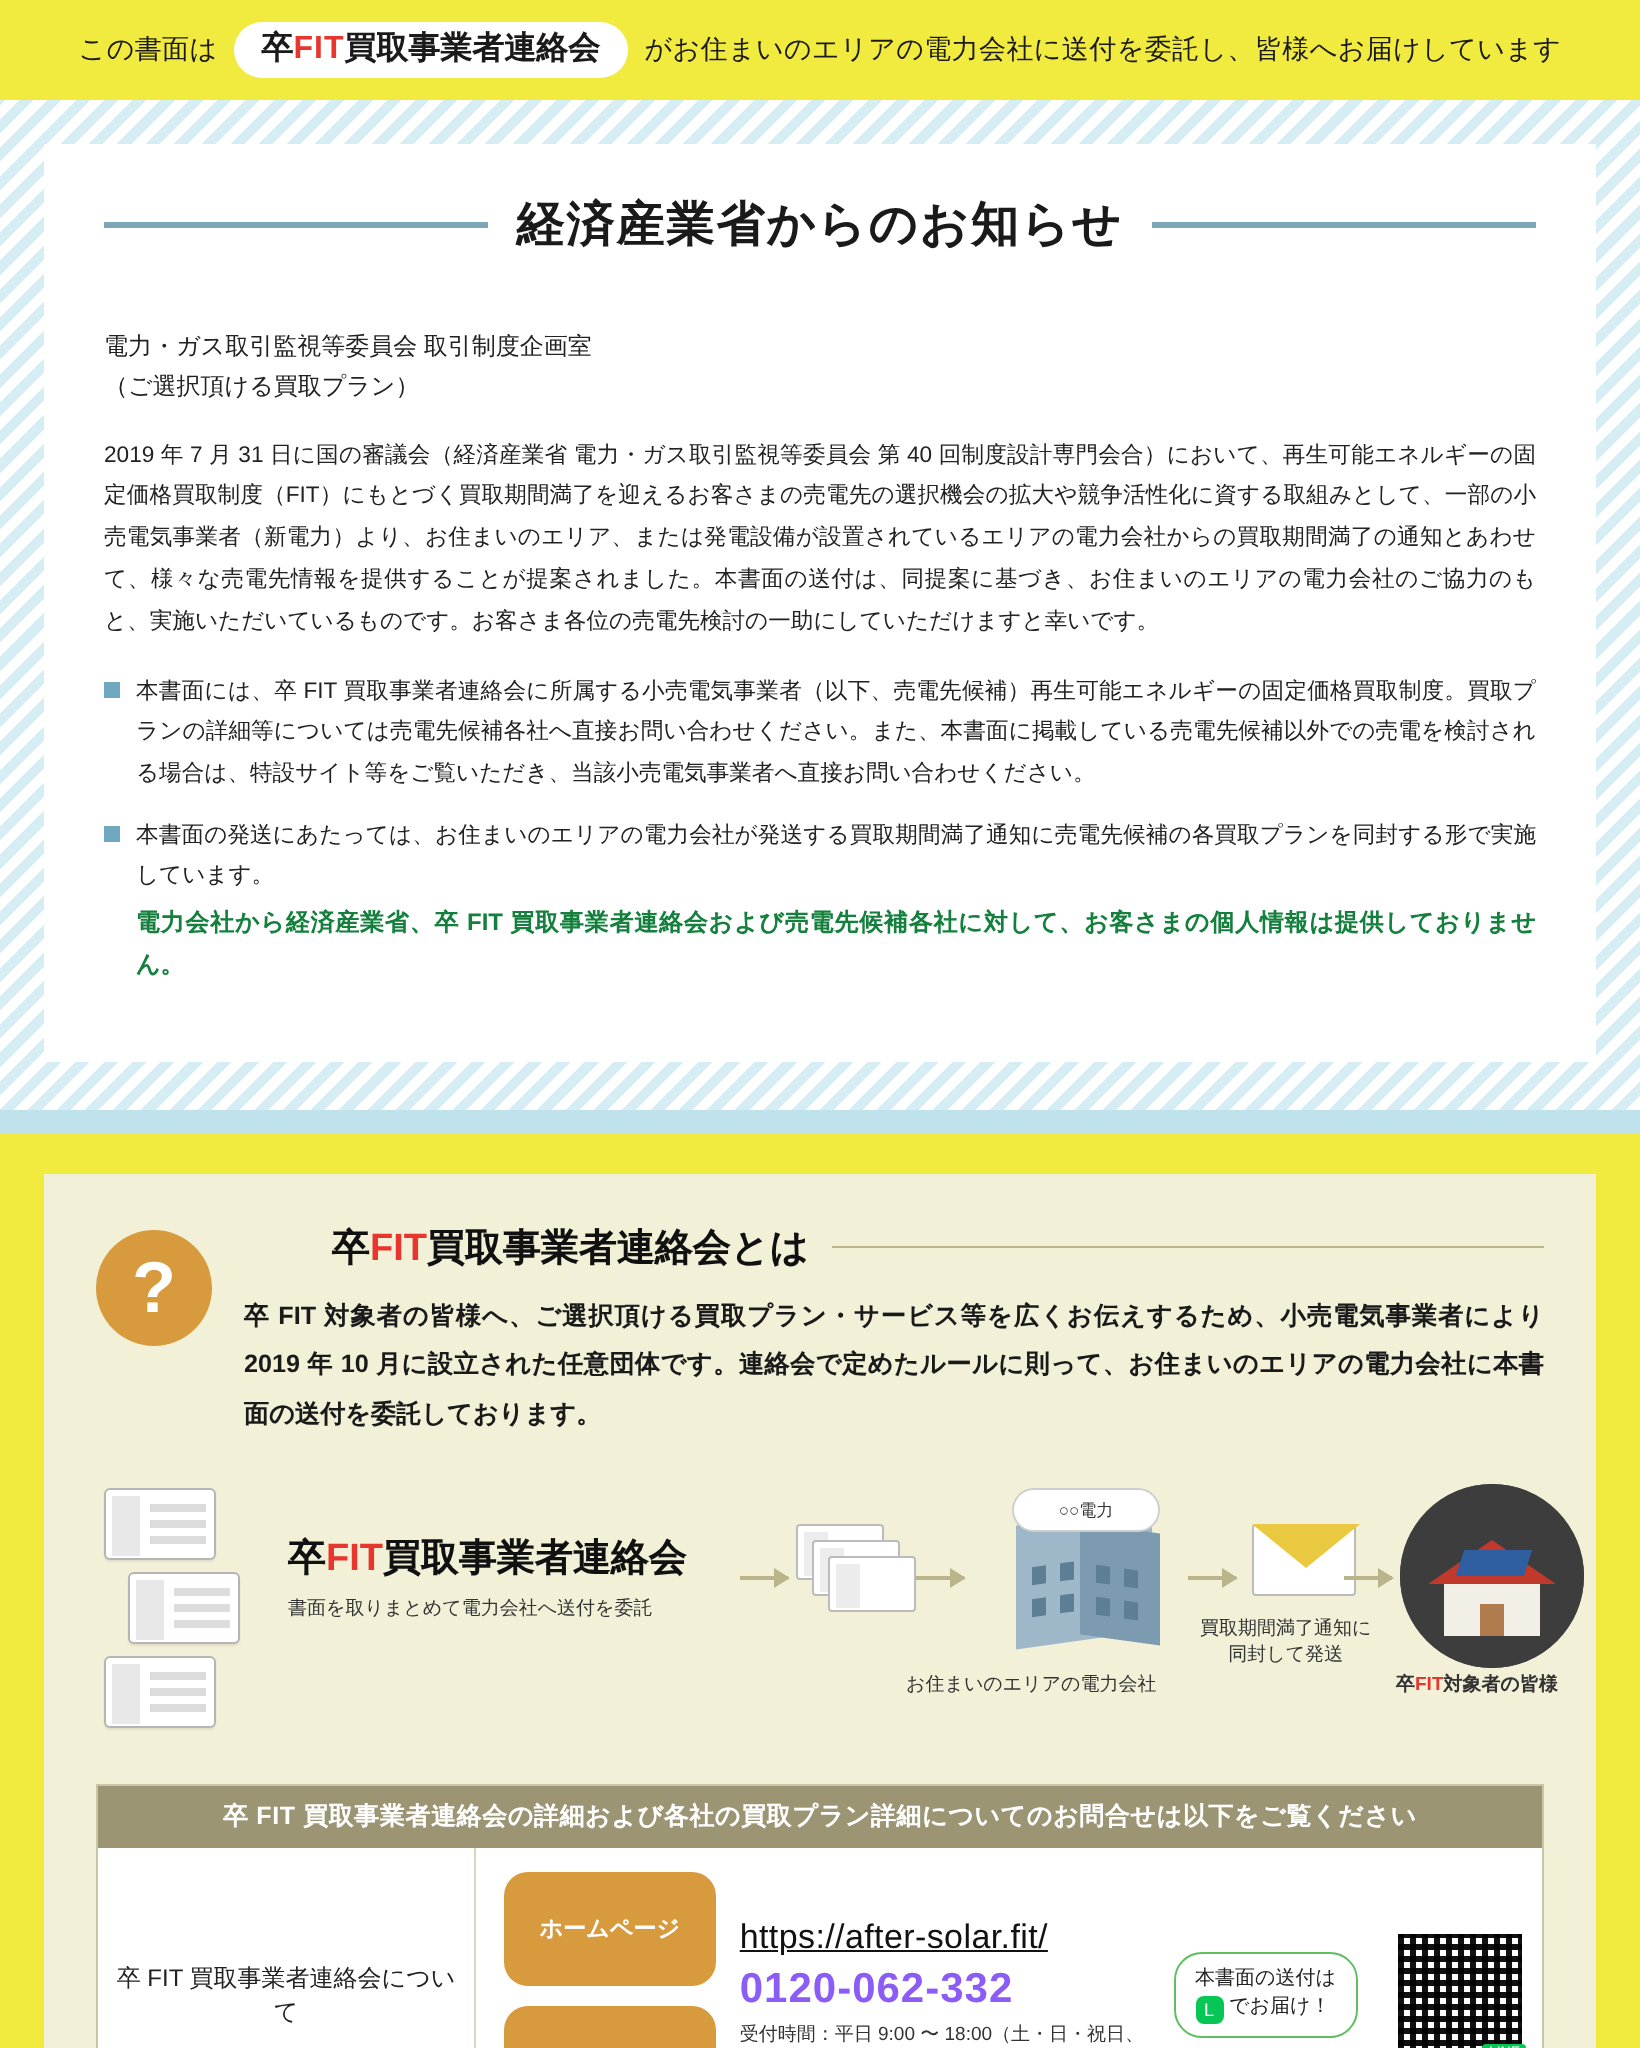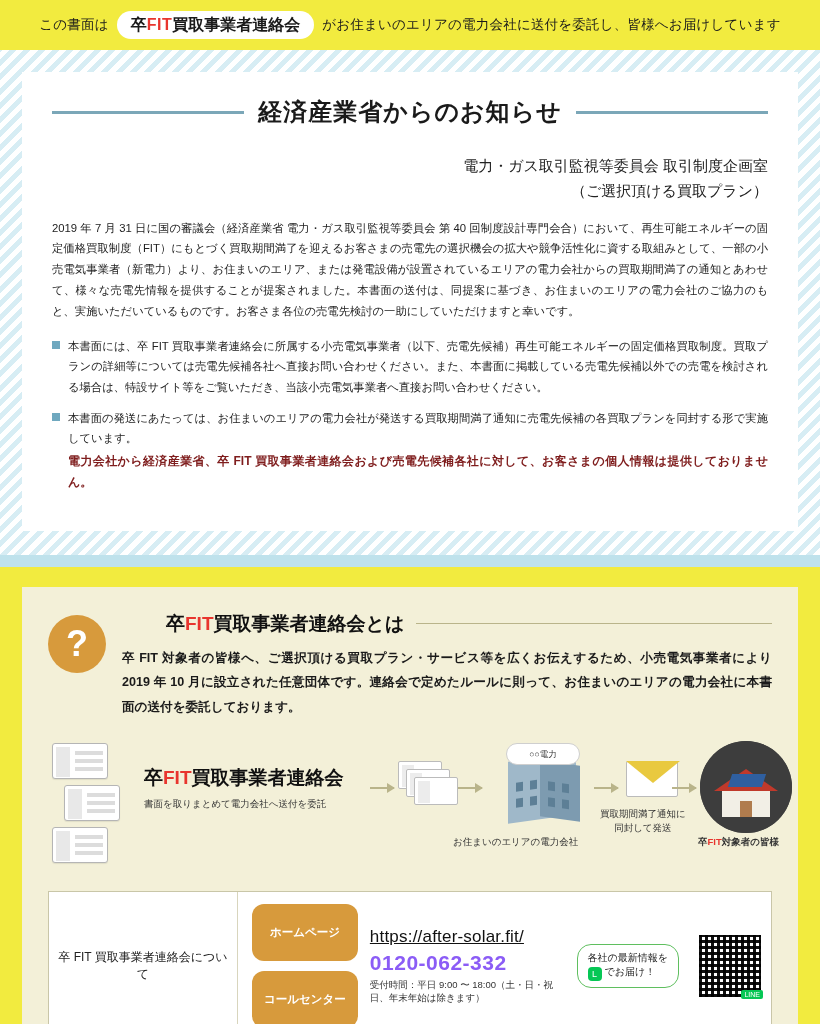--- a/index.html
+++ b/index.html
@@ -63,37 +63,37 @@
   }
   .white-card {
     background: #ffffff;
     padding: 24px 30px 26px 30px;
   }
   .sec-title-wrap {
     display: flex;
     align-items: center;
     justify-content: center;
     gap: 14px;
-    margin-bottom: 26px;
+    margin-bottom: 36px;
   }
   .sec-title-wrap .rule {
     flex: 1 1 auto;
     height: 3px;
     background: #7ba7b8;
   }
   .sec-title {
     font-size: 24px;
     font-weight: bold;
     color: #1a1a1a;
     white-space: nowrap;
     letter-spacing: 1px;
   }
   .authority {
-    text-align: right;
-    font-size: 15px;
+    text-align: left;
+    font-size: 12px;
     color: #222;
     line-height: 1.65;
     margin-bottom: 14px;
   }
   .body-para {
     font-size: 11.3px;
     color: #222;
     line-height: 1.85;
     text-align: justify;
     margin-bottom: 14px;
@@ -113,21 +113,21 @@
     font-size: 11.3px;
     color: #222;
     line-height: 1.8;
     text-align: justify;
   }
   .bold-line {
     display: block;
     font-weight: bold;
     font-size: 12px;
     margin-top: 2px;
-    color: #7f1d1d;
+    color: #15803d;
   }
 
   
   .blue-band {
     height: 12px;
     background: #bfe2ec;
   }
 
   
   .yellow-section {
@@ -611,35 +611,36 @@
             <span class="h-roof"></span>
             <span class="h-panel"></span>
             <span class="h-wall"></span>
             <span class="h-door"></span>
           </div>
         </div>
         <div class="flow-cap cap4"><span>卒</span><span class="fit">FIT</span><span>対象者の皆様</span></div>
       </div>
 
       <div class="contact-box">
+        <div class="contact-head">卒 FIT 買取事業者連絡会の詳細および各社の買取プラン詳細についてのお問合せは以下をご覧ください</div>
 
         <div class="contact-row">
           <div class="c-left">卒 FIT 買取事業者連絡会について</div>
           <div class="c-right">
             <div class="tagcol">
               <div class="tag">ホームページ</div>
               <div class="tag">コールセンター</div>
             </div>
             <div class="valcol">
               <a class="url" href="#">https://after-solar.fit/</a>
               <div class="tel">0120-062-332</div>
               <div class="tel-note">受付時間：平日 9:00 〜 18:00（土・日・祝日、年末年始は除きます）</div>
             </div>
             <div class="speech">
-              <div>各社の最新情報を</div>
+              <div>本書面の送付は</div>
               <div><span class="line-ic">L</span><span>でお届け！</span></div>
             </div>
             <div class="qr">
               <span class="qr-badge">LINE</span>
             </div>
           </div>
         </div>
 
       </div>
 

